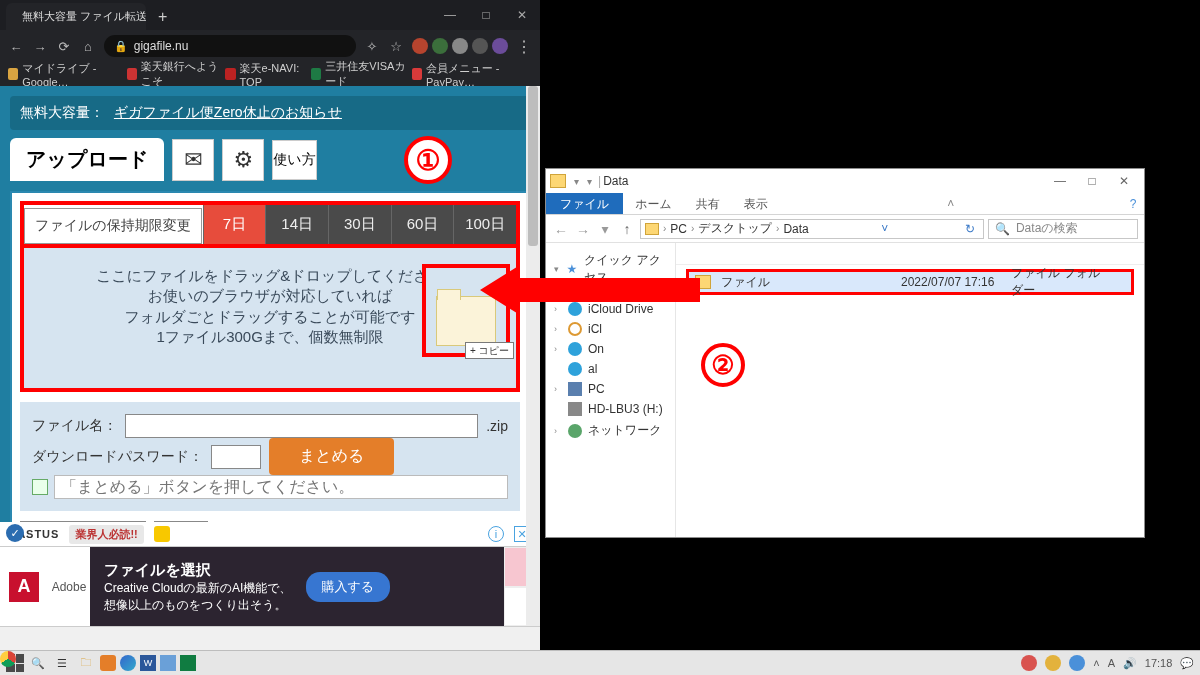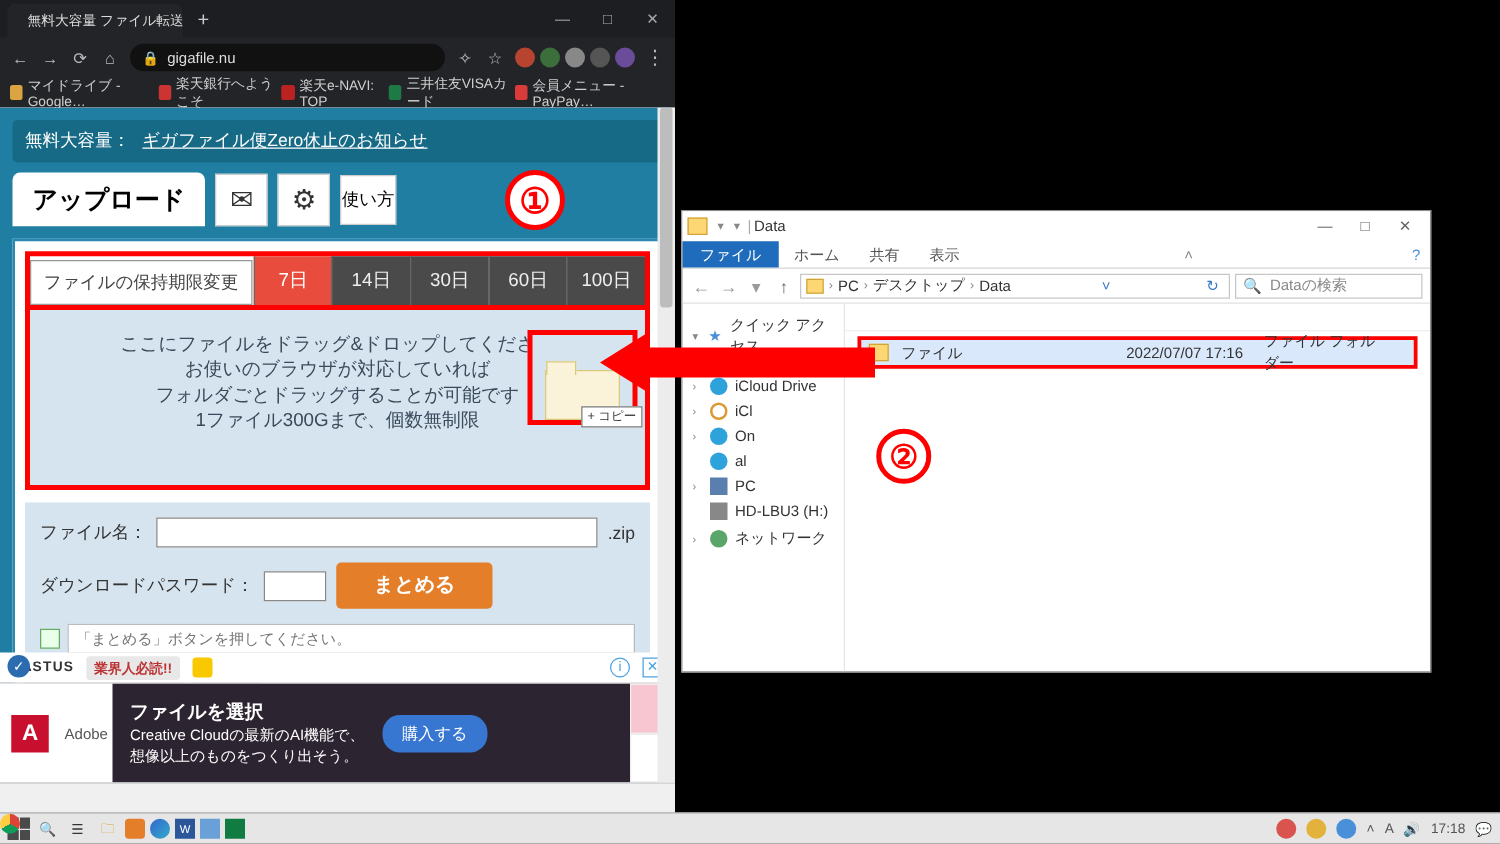--- a/index.html
+++ b/index.html
@@ -56,34 +56,34 @@
   .howto{background:#fff;color:#000;font-size:14px;padding:10px 0;border:1px solid #ccc}
   .circ1{position:absolute;right:78px;top:-2px;width:48px;height:48px;border:4px solid var(--accent-red);border-radius:50%;color:var(--accent-red);font-size:28px;font-weight:700;display:flex;align-items:center;justify-content:center;background:#fff}
   .panel{background:#fff;border:2px solid #2a88b0;padding:8px;color:#333}
   .ret-row{display:flex;align-items:flex-end;gap:1px;border:4px solid var(--accent-red)}
   .ret-label{background:#fff;border:1px solid #999;padding:8px 10px;font-size:14px;color:#444;flex:none}
   .ret-opts{display:flex;flex:1}
   .ret-opts div{flex:1;text-align:center;padding:10px 0;color:#eee;background:var(--grey-brown);border-left:1px solid #666;font-size:15px}
   .ret-opts div.sel{background:var(--red);color:#fff}
   .drop-wrap{border:4px solid var(--accent-red);border-top:none;padding:0}
   .drop{background:var(--pale-blue);padding:18px 12px;text-align:center;color:#3a4a5a;font-size:15px;line-height:1.35;position:relative;min-height:140px}
-  .folder-box{position:absolute;right:6px;top:16px;width:88px;height:76px;border:4px solid var(--accent-red);background:var(--pale-blue);display:flex;flex-direction:column;align-items:center;justify-content:flex-start;padding-top:18px}
+  .folder-box{position:absolute;right:6px;top:16px;width:88px;height:93px;border:4px solid var(--accent-red);background:var(--pale-blue);display:flex;flex-direction:column;align-items:center;justify-content:flex-start;padding-top:18px}
   .folder-ic{width:60px;height:50px;background:var(--cream);border:1px solid #d9c97a;position:relative;margin-top:10px}
   .folder-ic:before{content:"";position:absolute;left:0;top:-8px;width:22px;height:10px;background:var(--cream);border:1px solid #d9c97a;border-bottom:none}
   .copy-tip{position:absolute;right:-8px;bottom:-6px;background:#fff;border:1px solid #7a7a7a;font-size:10px;padding:1px 4px;color:#333}
   .file-form{background:var(--pale-blue);margin-top:10px;padding:12px;color:#333;font-size:14px}
-  .row{display:flex;align-items:center;gap:8px;margin-bottom:12px}
+  .row{display:flex;align-items:center;gap:8px;}
   .row input[type=text]{border:1px solid #888;height:24px;padding:2px 6px;font-size:13px}
   .fname{flex:1}
   .ext{font-weight:400}
   .pw{width:50px}
-  .matomeru{background:var(--orange);color:#fff;border:none;padding:8px 30px;font-size:16px;border-radius:4px;font-weight:700}
+  .matomeru{background:var(--orange);color:#fff;border:none;padding:8px 30px;font-size:16px;border-radius:4px;font-weight:400}
   .hint-row{display:flex;align-items:center;gap:6px}
   .hint-row .sq{width:16px;height:16px;border:1px solid #6a6;background:#eaffea}
-  .hint-row input{flex:1;height:24px;border:1px solid #bbb;color:#888;padding:2px 6px;font-size:12px}
+  .hint-row input{flex:1;height:24px;border:1px solid #bbb;color:#888;padding:2px 6px;font-size:16px}
   .btn-row{display:flex;gap:8px;margin-top:10px}
   .wbtn{background:#fff;color:#000;border:1px solid #888;padding:6px 12px;font-size:14px}
   .note{color:#fff;font-size:12px;margin-top:6px}
   .ad-strip{position:absolute;left:0;bottom:24px;right:0;height:80px;display:flex;background:#fff;border-top:1px solid #ccc}
   .ad-top{position:absolute;left:0;bottom:104px;right:0;height:24px;display:flex;align-items:center;background:#fff;padding:0 10px;gap:10px;font-size:11px;color:#555}
   .ad-top .tag{background:#e8e8e8;padding:2px 6px;border-radius:3px;color:#b33;font-weight:700}
   .ad-top .badge{width:16px;height:16px;background:#f8c800;border-radius:3px}
   .ad-top .info{margin-left:auto;width:16px;height:16px;border:1px solid #4aa3e0;border-radius:50%;text-align:center;color:#4aa3e0;font-size:11px;line-height:14px}
   .ad-top .x{width:16px;height:16px;border:1px solid #4aa3e0;color:#4aa3e0;text-align:center;font-size:11px;line-height:14px}
   .fastus{font-weight:700;color:#333;letter-spacing:1px}

